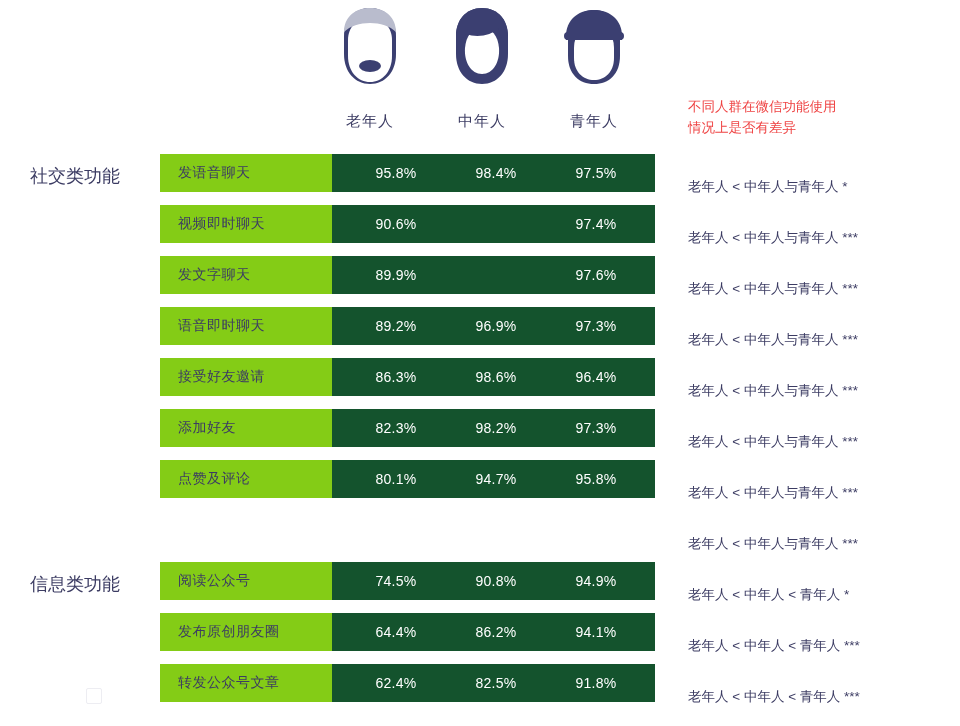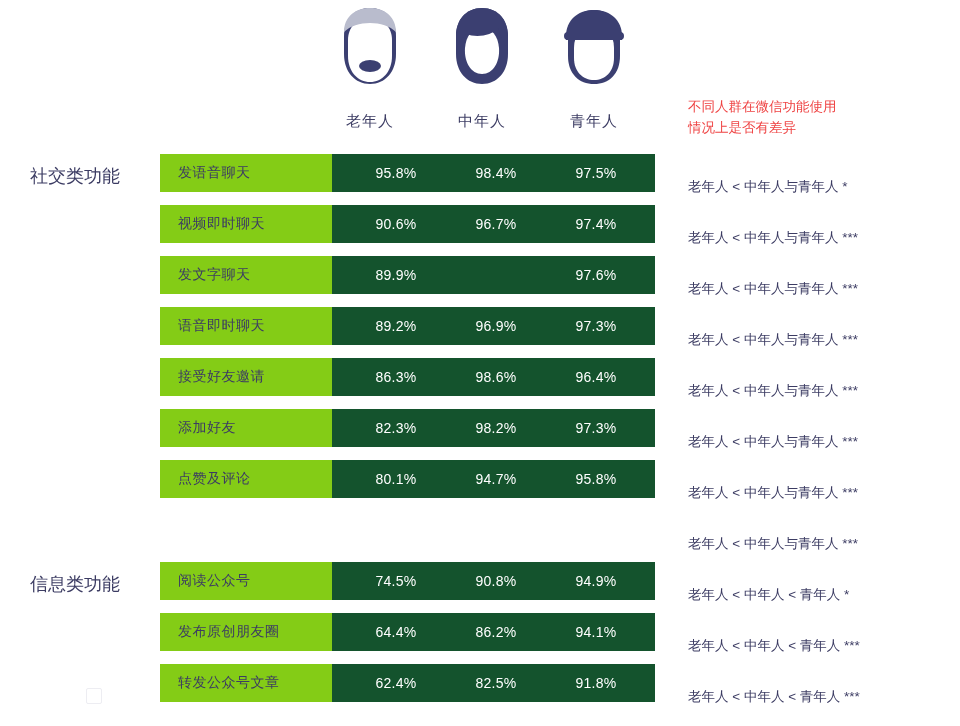--- a/index.html
+++ b/index.html
@@ -209,21 +209,20 @@
       </div>
       <div class="row-note">老年人 &lt; 中年人与青年人 *</div>
     </div>
 
     <div class="row">
       <div class="bar">
         <div class="bar-label">视频即时聊天</div>
         <div class="bar-arrow"></div>
         <div class="bar-values">
           <div class="val v0">90.6%</div>
-          <div class="val v1">96.7%</div>
           <div class="val v2">97.4%</div>
         </div>
       </div>
       <div class="row-note">老年人 &lt; 中年人与青年人 ***</div>
     </div>
 
     <div class="row">
       <div class="bar">
         <div class="bar-label">发文字聊天</div>
         <div class="bar-arrow"></div>

